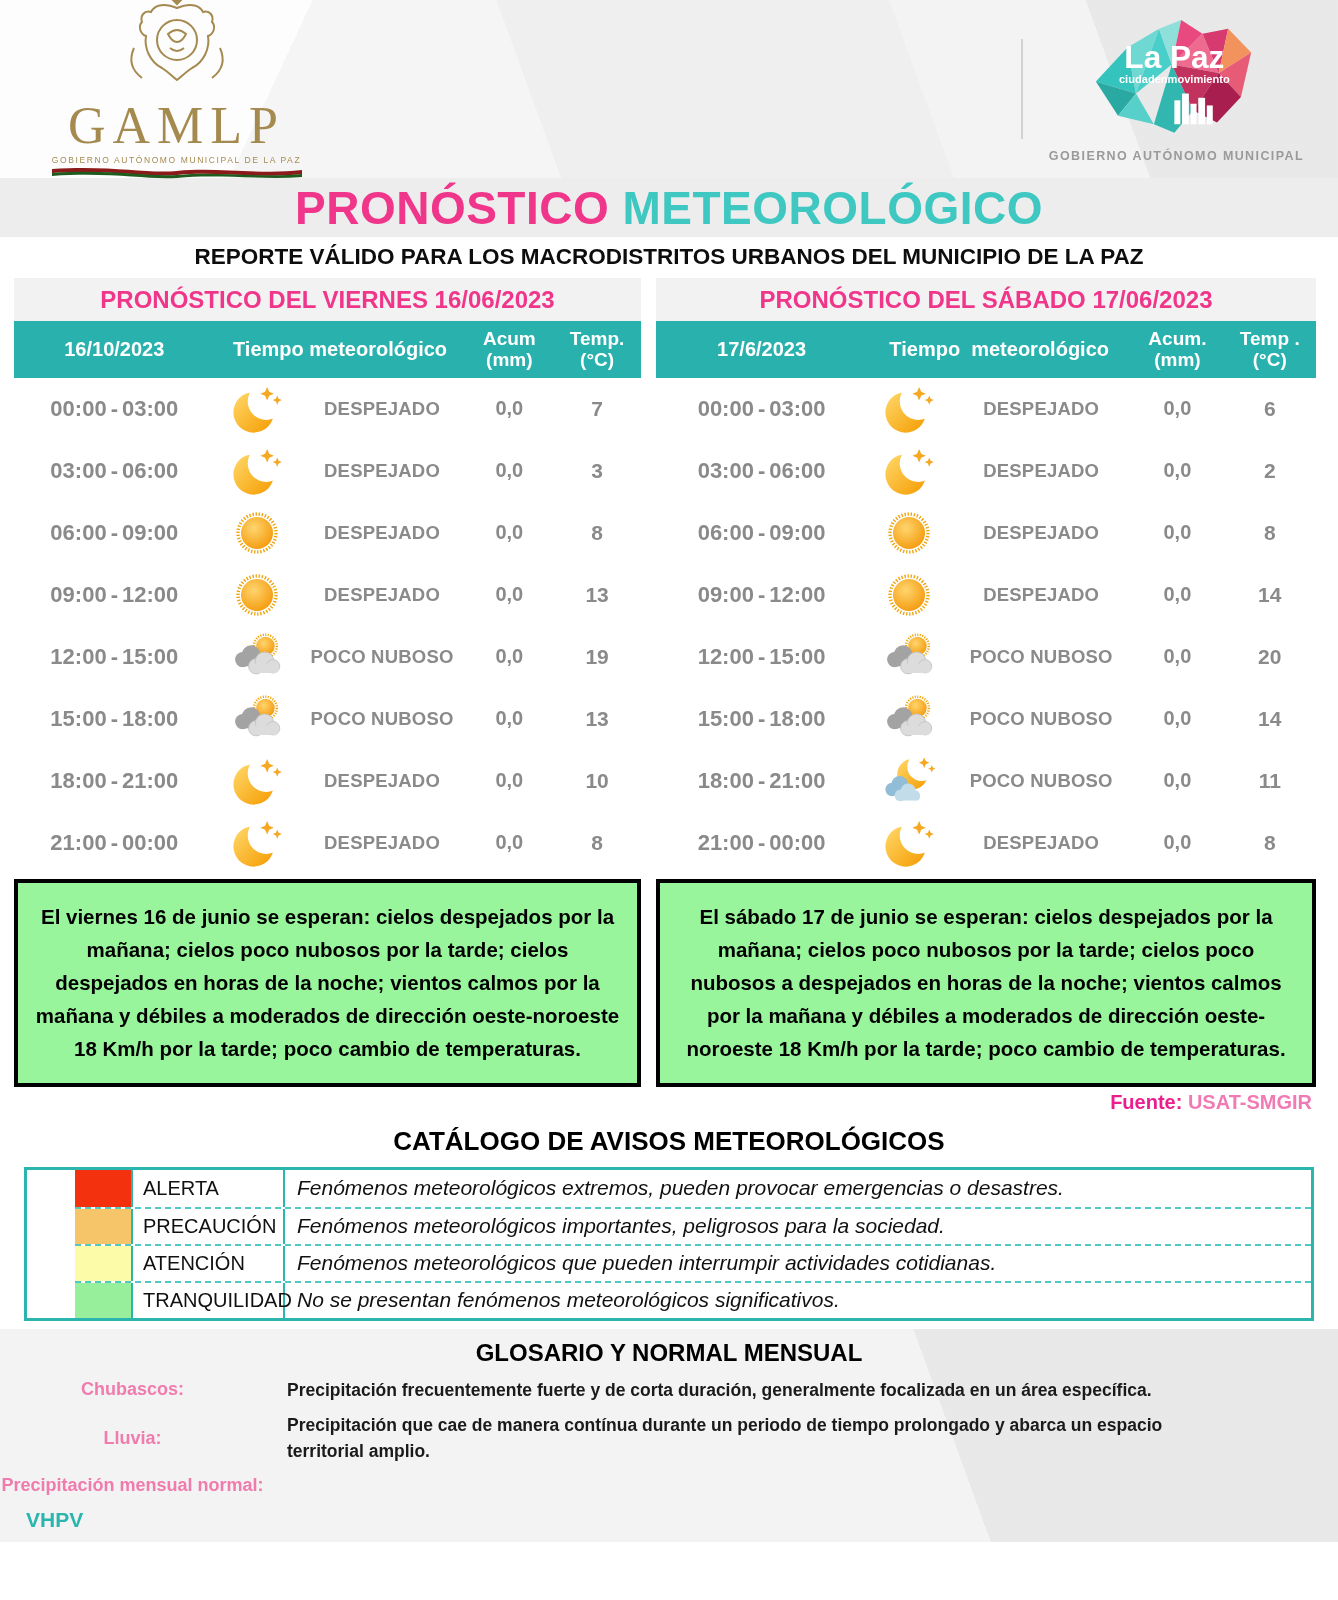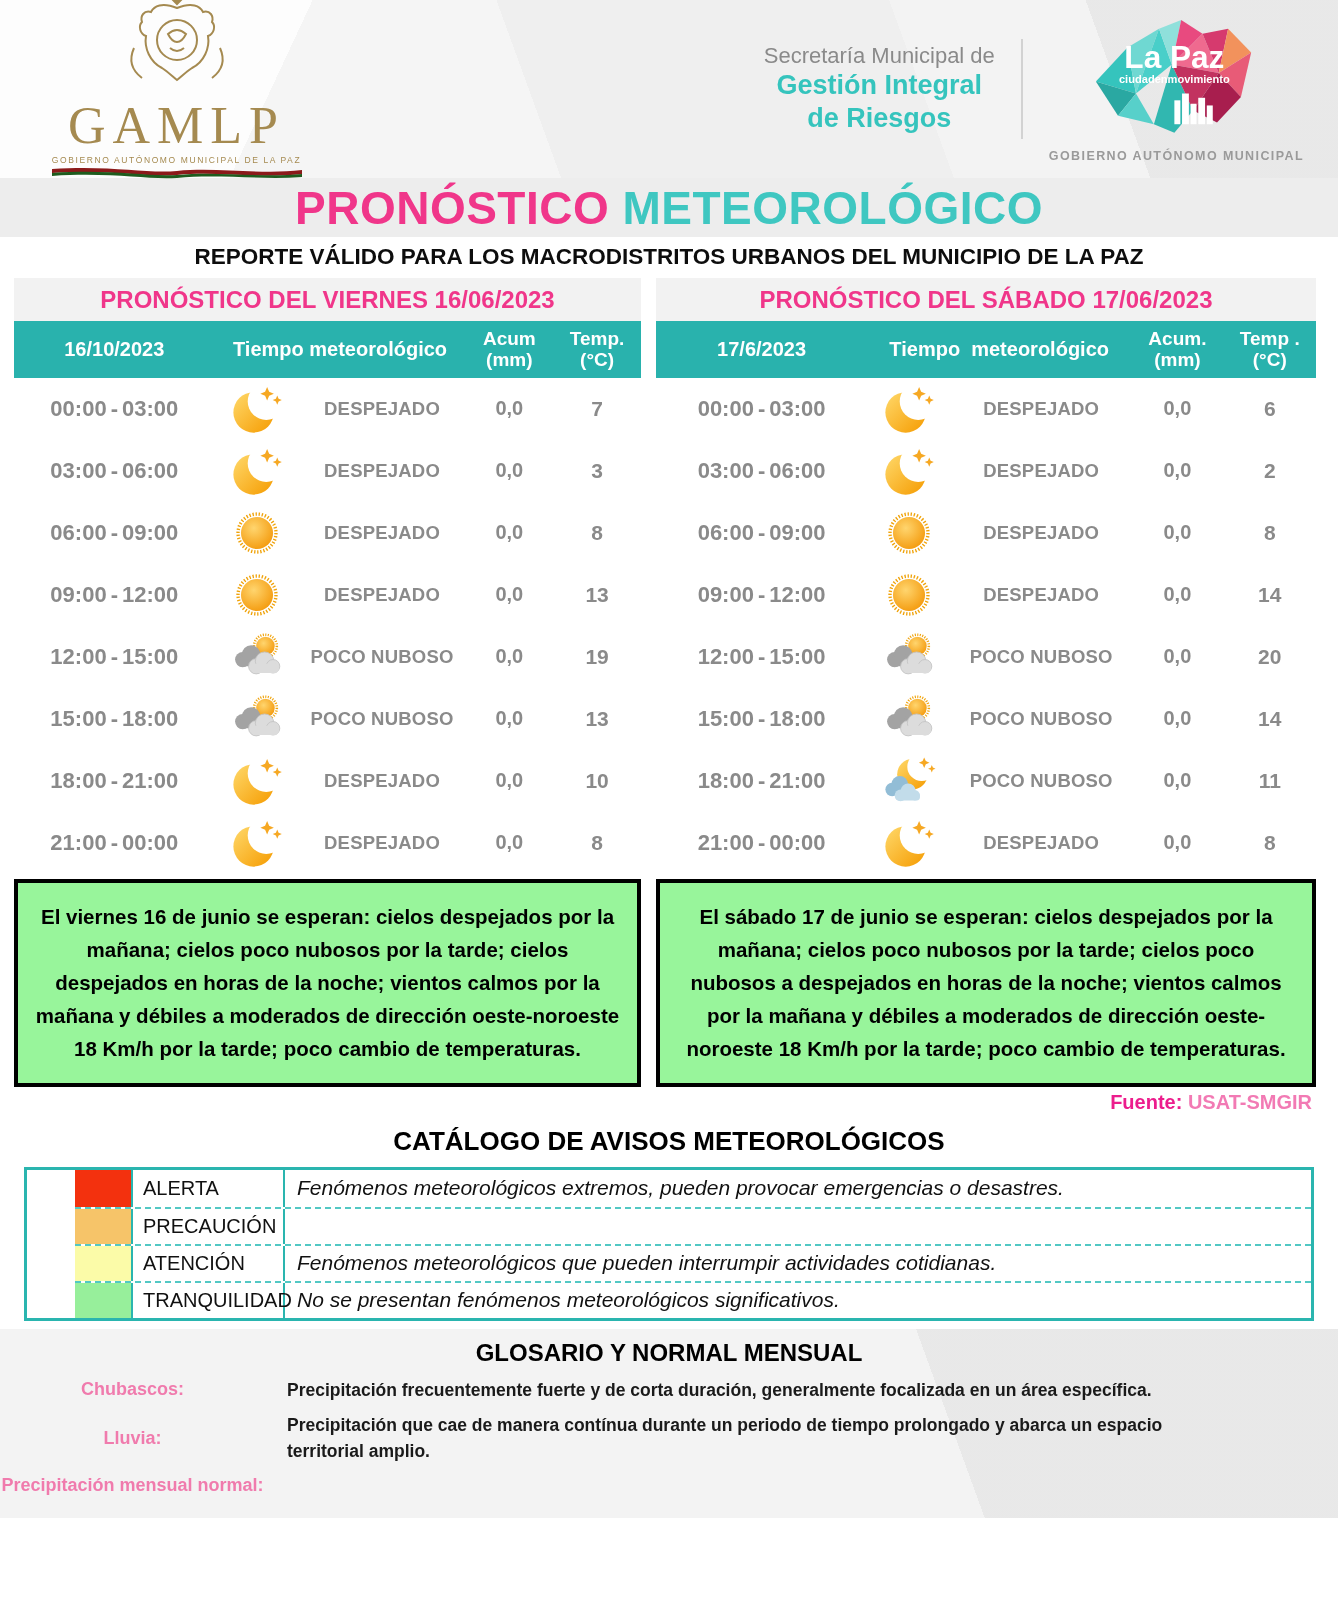--- a/index.html
+++ b/index.html
@@ -92,25 +92,20 @@
     <div class="gamlp-caption">GOBIERNO AUTÓNOMO MUNICIPAL DE LA PAZ</div>
     <span>
       <svg width="250" height="14" viewBox="0 0 250 14">
         <path d="M0 4 C60 0 95 9 125 6 C165 2 210 10 250 5 l0 4 C210 14 165 6 125 10 C95 13 60 4 0 8 Z" fill="#8b1a1a"></path>
         <path d="M0 8 C60 4 95 12 125 10 C165 6 210 13 250 9 l0 3 C210 15 165 9 125 13 C95 15 60 7 0 11 Z" fill="#1e5c1e"></path>
       </svg>
     </span>
   </div>
 
   <div class="right-head">
-    <div class="secretaria">
-      <div class="l1">Secretaría Municipal de</div>
-      <div class="l2">Gestión Integral</div>
-      <div class="l3">de Riesgos</div>
-    </div>
     <div class="vdivider"></div>
     <div class="lapaz">
       <span>
         <svg width="205" height="128" viewBox="0 0 205 150">
           <polygon points="8,78 45,38 55,92" fill="#35c4bd"></polygon>
           <polygon points="45,38 82,16 55,92" fill="#6fd8d2"></polygon>
           <polygon points="55,92 82,16 97,58" fill="#49cfc9"></polygon>
           <polygon points="8,78 55,92 34,118" fill="#2aa8a2"></polygon>
           <polygon points="34,118 55,92 76,128" fill="#57d0ca"></polygon>
           <polygon points="82,16 108,6 97,58" fill="#8fe0db"></polygon>
@@ -627,20 +622,21 @@
 <div class="catalog-title">CATÁLOGO DE AVISOS METEOROLÓGICOS</div>
 <div class="catalog-table">
     <div class="cat-row">
        <div class="cat-swatch" style="background:#f3310e"></div>
        <div class="cat-label">ALERTA</div>
        <div class="cat-desc">Fenómenos meteorológicos extremos, pueden provocar emergencias o desastres.</div>
      </div>
     <div class="cat-row">
        <div class="cat-swatch" style="background:#f6c469"></div>
        <div class="cat-label">PRECAUCIÓN</div>
+       <div class="cat-desc">Fenómenos meteorológicos importantes, peligrosos para la sociedad.</div>
      </div>
     <div class="cat-row">
        <div class="cat-swatch" style="background:#fbfba8"></div>
        <div class="cat-label">ATENCIÓN</div>
        <div class="cat-desc">Fenómenos meteorológicos que pueden interrumpir actividades cotidianas.</div>
      </div>
     <div class="cat-row">
        <div class="cat-swatch" style="background:#97ef9b"></div>
        <div class="cat-label">TRANQUILIDAD</div>
        <div class="cat-desc">No se presentan fenómenos meteorológicos significativos.</div>
@@ -655,13 +651,14 @@
        <div class="g-def">Precipitación frecuentemente fuerte y de corta duración, generalmente focalizada en un área específica.</div>
      </div>
       <div class="g-entry">
        <div class="g-term">Lluvia:</div>
        <div class="g-def">Precipitación que cae de manera contínua durante un periodo de tiempo prolongado y abarca un espacio territorial amplio.</div>
      </div>
       <div class="g-entry">
        <div class="g-term">Precipitación mensual normal:</div>
      </div>
     </div>
+  <div class="vhpv">VHPV</div>
 </div>
 
 </body></html>

